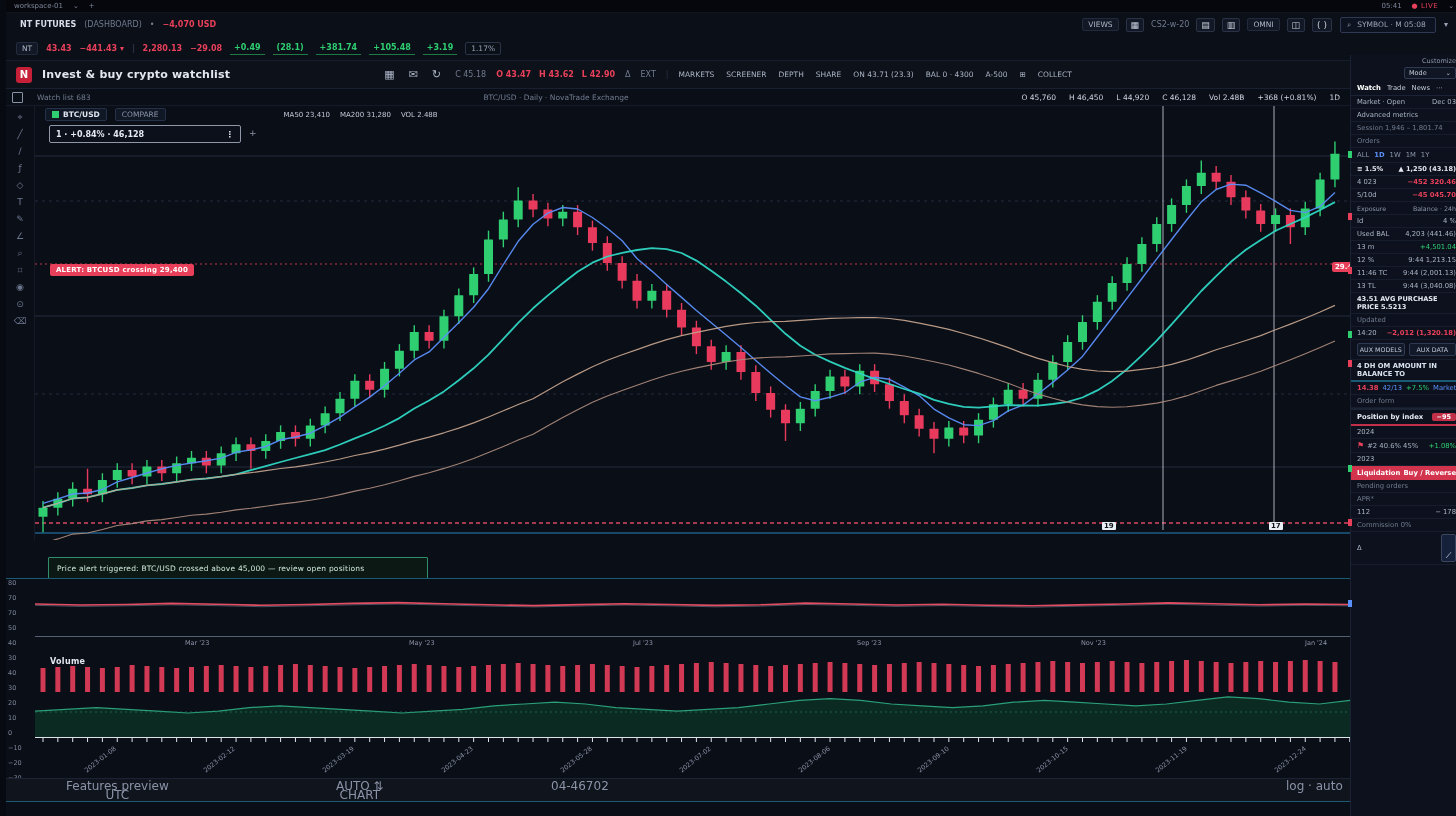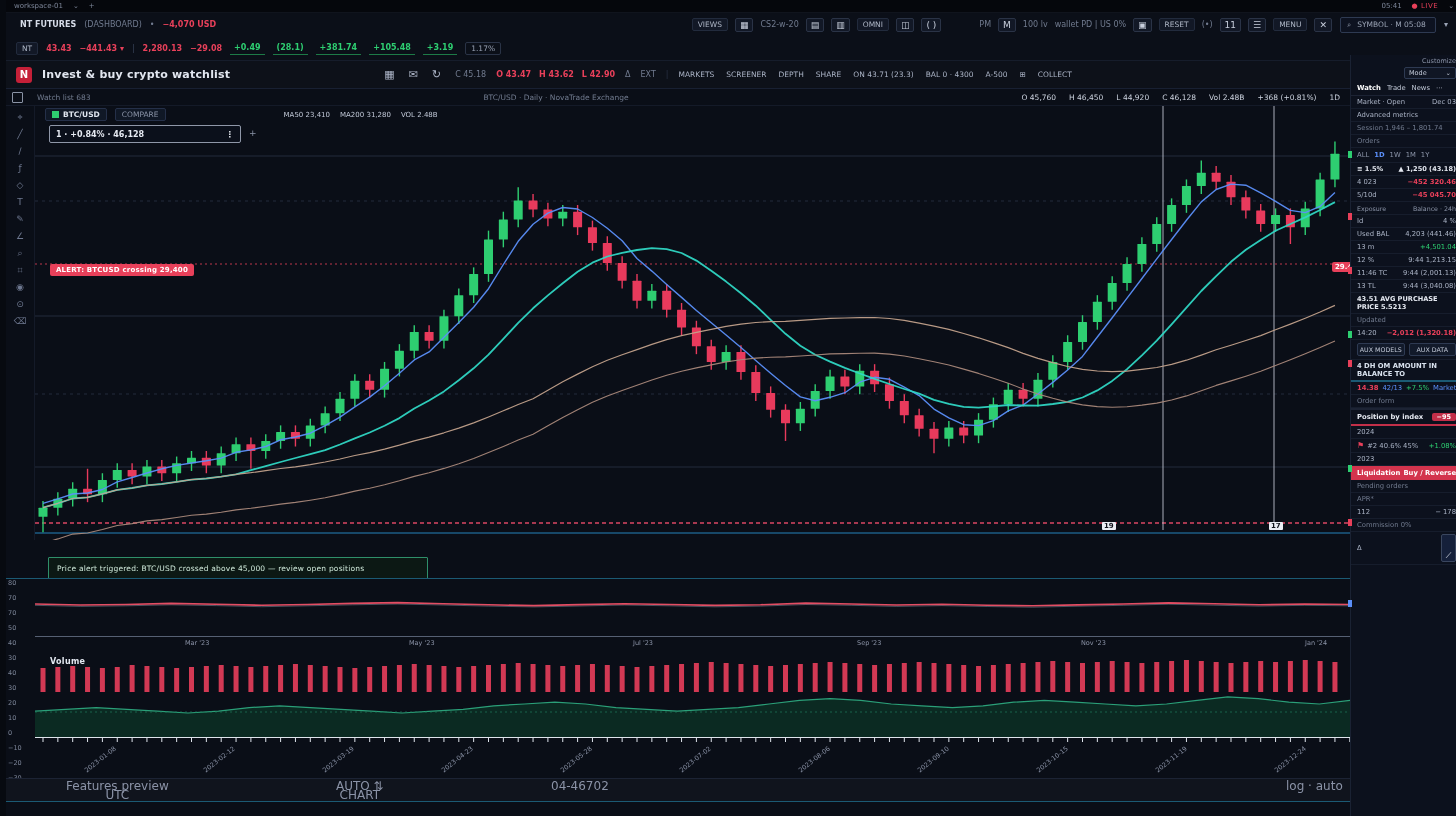--- a/index.html
+++ b/index.html
@@ -159,33 +159,20 @@
       <span class="spacer" style="flex:1"></span>
       <span id="tk-center" style="display:flex;gap:7px;align-items:center">
           <span class="chip">VIEWS</span>
           <span class="icon-chip">▦</span>
           <span class="t-dim">CS2-w-20</span>
           <span class="icon-chip">▤</span>
           <span class="icon-chip">▥</span>
           <span class="chip">OMNI</span>
           <span class="icon-chip">◫</span>
           <span class="icon-chip">( )</span>
-        </span>
-      <span id="tk-right" style="display:flex;gap:7px;align-items:center;margin-left:30px">
-          <span class="t-dim">PM</span>
-          <span class="icon-chip">M</span>
-          <span class="t-dim">100 lv</span>
-          <span class="t-dim">wallet PD | US 0%</span>
-          <span class="icon-chip">▣</span>
-          <span class="chip">RESET</span>
-          <span class="t-dim">(•)</span>
-          <span class="icon-chip">11</span>
-          <span class="icon-chip">☰</span>
-          <span class="chip">MENU</span>
-          <span class="icon-chip">✕</span>
         </span>
       <span class="search-box">
         <span>⌕</span>
         <span>SYMBOL · M 05:08</span>
       </span>
       <span>▾</span>
     </div>
     <div id="ticker-row2" class="strip">
         <span class="chip">NT</span>
         <span class="red-text">43.43</span>

